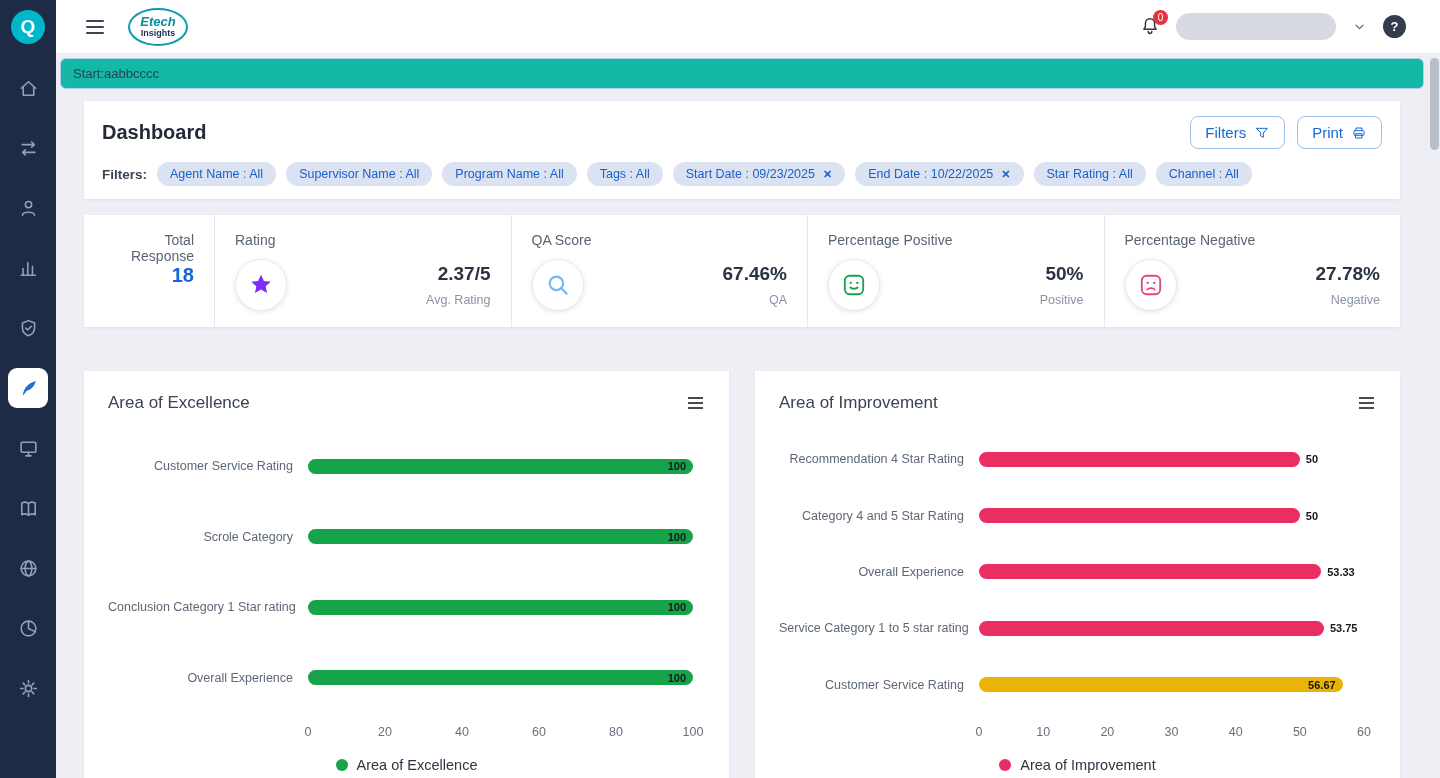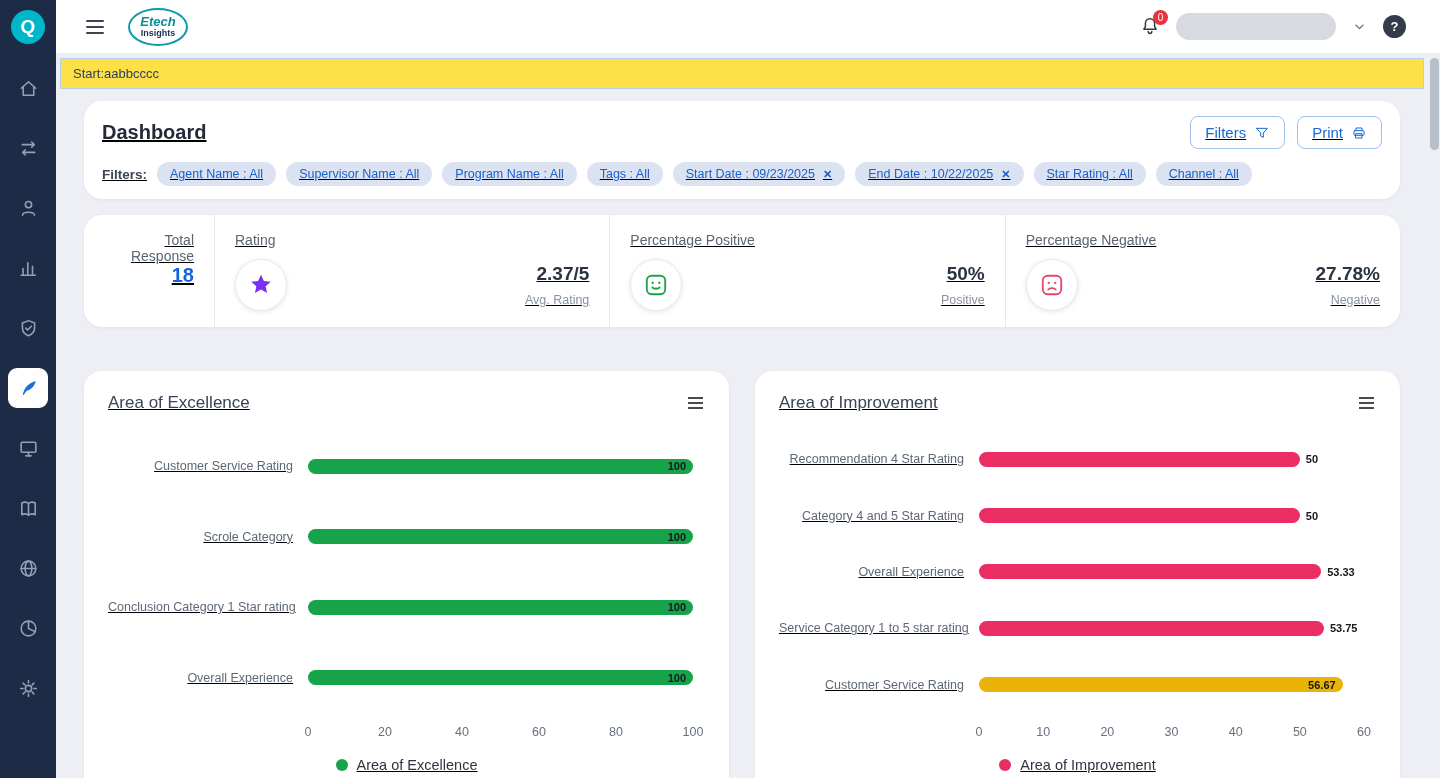--- a/index.html
+++ b/index.html
@@ -28,24 +28,24 @@
   .brand-bottom { color: #20315b; font-weight: bold; font-size: 9px; }
   .topbar-right { margin-left: auto; display: flex; align-items: center; gap: 13px; }
   .bell { position: relative; background: none; border: none; cursor: pointer; padding: 2px; display: flex; }
   .bell svg { width: 22px; height: 22px; fill: none; stroke: #2e3847; stroke-width: 1.6; stroke-linecap: round; stroke-linejoin: round; }
   .badge { position: absolute; top: -4px; right: -5px; background: #e8333f; color: #fff; border-radius: 50%; min-width: 15px; height: 15px; font-size: 10px; display: flex; align-items: center; justify-content: center; padding: 0 2px; }
   .user-pill { width: 160px; height: 27px; border-radius: 14px; background: #d7dae1; cursor: pointer; }
   .chev { background: none; border: none; cursor: pointer; display: flex; padding: 2px; }
   .chev svg { width: 17px; height: 17px; fill: none; stroke: #5a6472; stroke-width: 1.8; stroke-linecap: round; stroke-linejoin: round; }
   .help { width: 23px; height: 23px; border-radius: 50%; background: #323c4b; color: #fff; font-size: 13px; font-weight: bold; border: none; cursor: pointer; display: flex; align-items: center; justify-content: center; font-family: inherit; }
 
-  .banner { margin: 4px 16px 0 4px; background: #fde047; border: 1px solid #b5cdf0; border-radius: 0; padding: 7px 12px; font-size: 13px; color: #2f3d5c; }
+  .banner { margin: 4px 16px 0 4px; background: #14b8a6; border: 1px solid #b5cdf0; border-radius: 6px; padding: 7px 12px; font-size: 13px; color: #2f3d5c; }
 
   .content { flex: 1; padding: 12px 40px 0 28px; overflow: hidden; }
-  .card { background: #fff; border-radius: 18px; box-shadow: 0 1px 3px rgba(20,30,60,.06); text-decoration: underline; }
+  .card { background: #fff; border-radius: 0; box-shadow: 0 1px 3px rgba(20,30,60,.06); }
 
   
   .head-card { padding: 15px 18px 13px; }
   .head-row { display: flex; align-items: center; }
   .page-title { font-size: 20px; font-weight: bold; color: #232b38; }
   .head-actions { margin-left: auto; display: flex; gap: 12px; }
   .btn { display: flex; align-items: center; gap: 8px; background: #fff; border: 1px solid #9dc0ec; color: #1769d6; font-size: 15px; border-radius: 8px; padding: 7px 14px; cursor: pointer; font-family: inherit; }
   .btn svg { width: 16px; height: 16px; fill: none; stroke: #1769d6; stroke-width: 1.5; stroke-linecap: round; stroke-linejoin: round; }
   .filter-row { display: flex; align-items: center; gap: 10px; margin-top: 13px; }
   .filter-label { font-size: 13.5px; color: #3c4553; font-weight: bold; }
@@ -290,20 +290,35 @@
                   <path fill="#7b2ff2" stroke="none" d="M12 2.6 L14.7 8.3 L21 9 L16.3 13.2 L17.6 19.4 L12 16.2 L6.4 19.4 L7.7 13.2 L3 9 L9.3 8.3 Z"></path>
                 </svg>
               </span>
               <span class="stat-right">
                 <span class="stat-value">2.37/5</span>
                 <span class="stat-sub">Avg. Rating</span>
               </span>
             </div>
           </div>
           <div class="stat-col">
+            <div class="stat-title">QA Score</div>
+            <div class="stat-body">
+              <span class="icon-circle">
+                <svg viewBox="0 0 24 24" stroke="#74b7f5" fill="none" stroke-width="2">
+                  <circle cx="10.5" cy="10.5" r="6.2"></circle>
+                  <path d="M15.2 15.2 L20 20"></path>
+                </svg>
+              </span>
+              <span class="stat-right">
+                <span class="stat-value">67.46%</span>
+                <span class="stat-sub">QA</span>
+              </span>
+            </div>
+          </div>
+          <div class="stat-col">
             <div class="stat-title">Percentage Positive</div>
             <div class="stat-body">
               <span class="icon-circle">
                 <svg viewBox="0 0 24 24" stroke="#17a34a" fill="none" stroke-width="1.7">
                   <rect x="3.5" y="3.5" width="17" height="17" rx="4.5"></rect>
                   <circle cx="9" cy="10" r="1.1" fill="#17a34a" stroke="none"></circle>
                   <circle cx="15" cy="10" r="1.1" fill="#17a34a" stroke="none"></circle>
                   <path d="M8.6 14.2 C9.8 15.9 14.2 15.9 15.4 14.2"></path>
                 </svg>
               </span>

